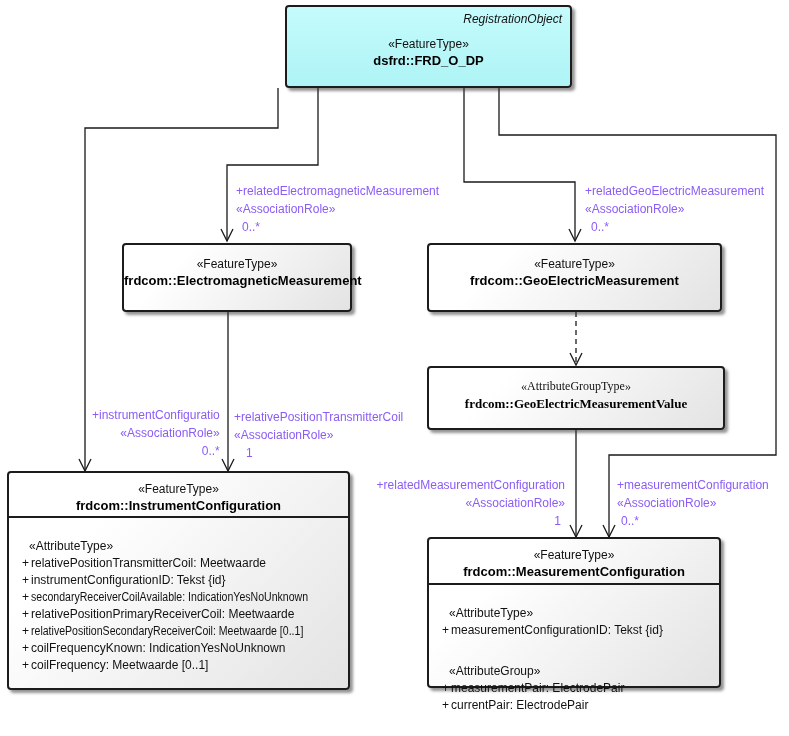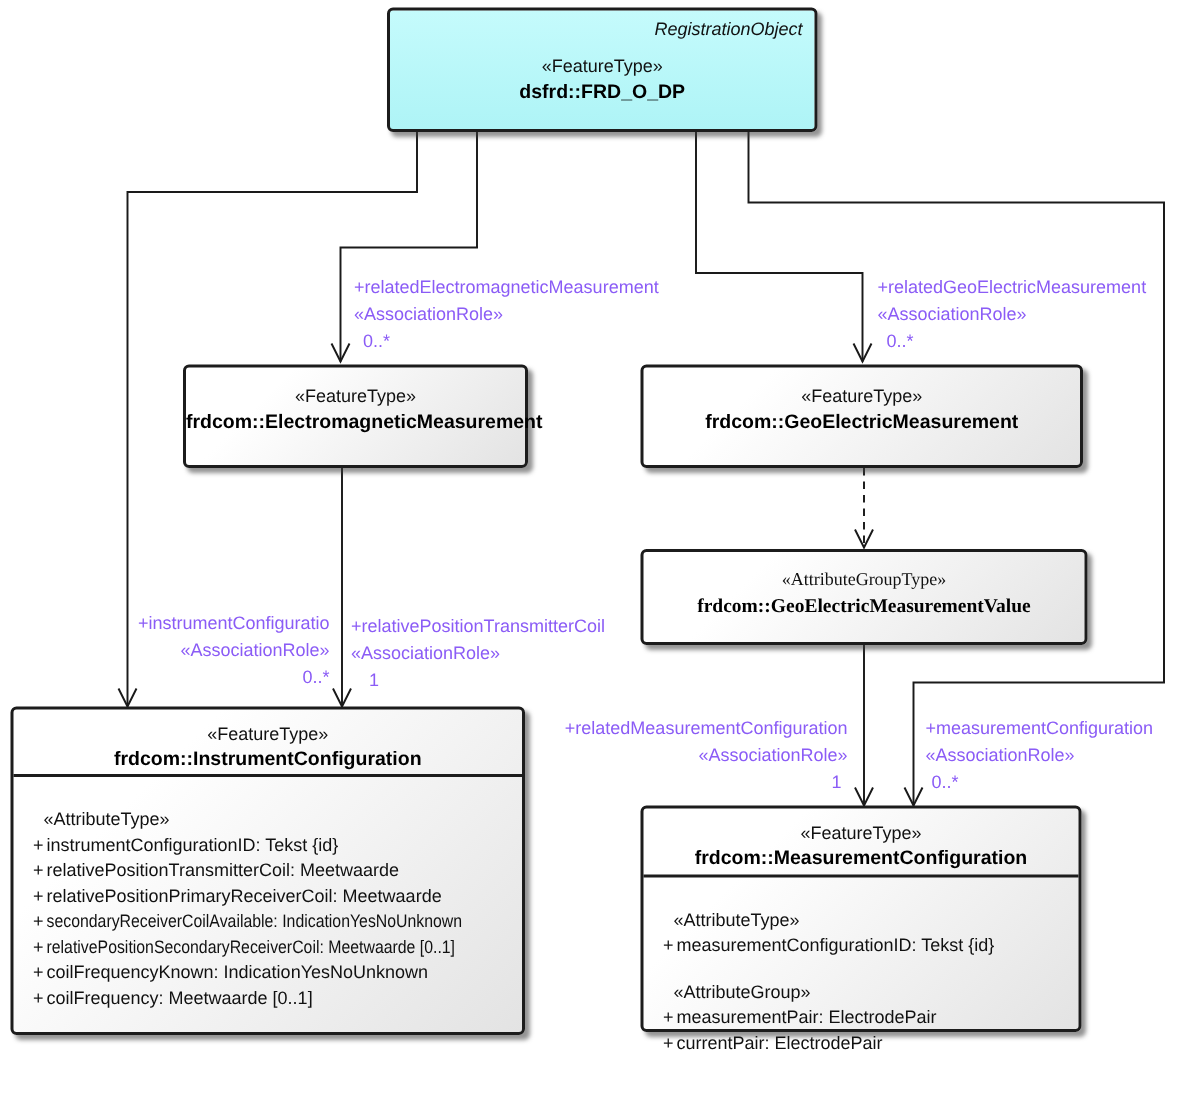--- a/index.html
+++ b/index.html
@@ -6,21 +6,21 @@
   html,body { background:#ffffff; font-family:"Liberation Sans", sans-serif; }
   #canvas { position:relative; width:789px; height:736px; background:#ffffff; overflow:hidden; }
 
   #connectors { position:absolute; left:0; top:0; width:789px; height:736px; }
   #connectors polyline, #connectors path { fill:none; stroke:#1a1a1a; stroke-width:1.3; }
   #connectors .dashed { stroke-dasharray:5,4; }
 
   .uml-box { position:absolute; border:2px solid #1c1c1c; border-radius:4px;
              box-shadow:3px 3px 3px rgba(60,60,60,0.55);
              background:linear-gradient(135deg,#ffffff 25%,#e3e3e3 100%); }
-  .uml-box.accent { background:linear-gradient(180deg,#c5fbfc 0%,#aef4f6 100%); }
+  .uml-box.accent { background:linear-gradient(180deg,#c5fbfc 0%,#aef4f6 100%);margin-left:27px; }
 
   .box-header { text-align:center; }
   .box-header.ruled { border-bottom:2px solid #1c1c1c; }
   .annotation { position:absolute; top:5px; right:8px; font-size:12px; font-style:italic; color:#111; }
   .stereotype { font-size:12px; color:#111; }
   .class-name { font-size:13px; font-weight:bold; color:#000; margin-top:2px; }
 
   .attr-section { padding-top:20px; }
   .attr-heading { font-size:12px; padding-left:20px; line-height:17px; color:#111; }
   .attr-row { font-size:12px; line-height:17px; white-space:nowrap; color:#111; }
@@ -105,46 +105,46 @@
   </div>
 
   <div class="uml-box" style="left:7px; top:471px; width:343px; height:219px;">
     <div class="box-header ruled" style="padding-top:9px; height:45px;">
       <div class="stereotype">«FeatureType»</div>
       <div class="class-name">frdcom::InstrumentConfiguration</div>
     </div>
     <div class="attr-section">
       <div class="attr-heading">«AttributeType»</div>
       <div class="attr-row">
+        <span class="vis">+</span><span class="atext">relativePositionTransmitterCoil: Meetwaarde</span></div>
+      <div class="attr-row">
         <span class="vis">+</span><span class="atext">instrumentConfigurationID: Tekst {id}</span></div>
       <div class="attr-row">
-        <span class="vis">+</span><span class="atext">relativePositionTransmitterCoil: Meetwaarde</span></div>
+        <span class="vis">+</span><span class="atext condensed">secondaryReceiverCoilAvailable: IndicationYesNoUnknown</span></div>
       <div class="attr-row">
         <span class="vis">+</span><span class="atext">relativePositionPrimaryReceiverCoil: Meetwaarde</span></div>
-      <div class="attr-row">
-        <span class="vis">+</span><span class="atext condensed">secondaryReceiverCoilAvailable: IndicationYesNoUnknown</span></div>
       <div class="attr-row">
         <span class="vis">+</span><span class="atext condensed">relativePositionSecondaryReceiverCoil: Meetwaarde [0..1]</span></div>
       <div class="attr-row">
         <span class="vis">+</span><span class="atext">coilFrequencyKnown: IndicationYesNoUnknown</span></div>
       <div class="attr-row">
         <span class="vis">+</span><span class="atext">coilFrequency: Meetwaarde [0..1]</span></div>
     </div>
   </div>
 
   <div class="uml-box" style="left:427px; top:537px; width:294px; height:151px;">
     <div class="box-header ruled" style="padding-top:9px; height:46px;">
       <div class="stereotype">«FeatureType»</div>
       <div class="class-name">frdcom::MeasurementConfiguration</div>
     </div>
     <div class="attr-section">
       <div class="attr-heading">«AttributeType»</div>
       <div class="attr-row">
         <span class="vis">+</span><span class="atext">measurementConfigurationID: Tekst {id}</span></div>
-      <div class="attr-heading" style="margin-top:14px;">«AttributeGroup»</div>
+      <div class="attr-heading" style="margin-top:24px;">«AttributeGroup»</div>
       <div class="attr-row">
         <span class="vis">+</span><span class="atext">measurementPair: ElectrodePair</span></div>
       <div class="attr-row">
         <span class="vis">+</span><span class="atext">currentPair: ElectrodePair</span></div>
     </div>
   </div>
 
   <div class="assoc-label" style="left:236px; top:182px;">
     <span>+relatedElectromagneticMeasurement</span><br>
     <span>«AssociationRole»</span>

